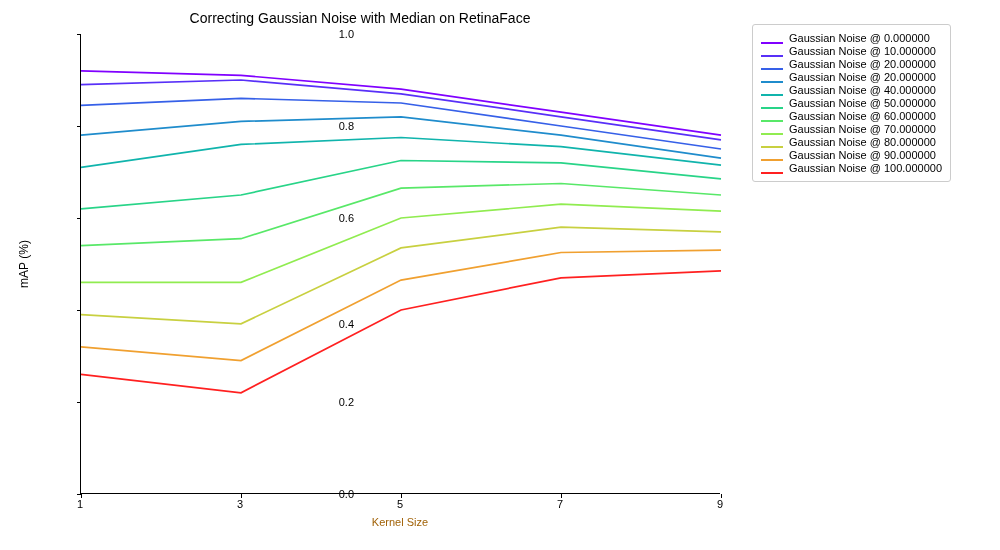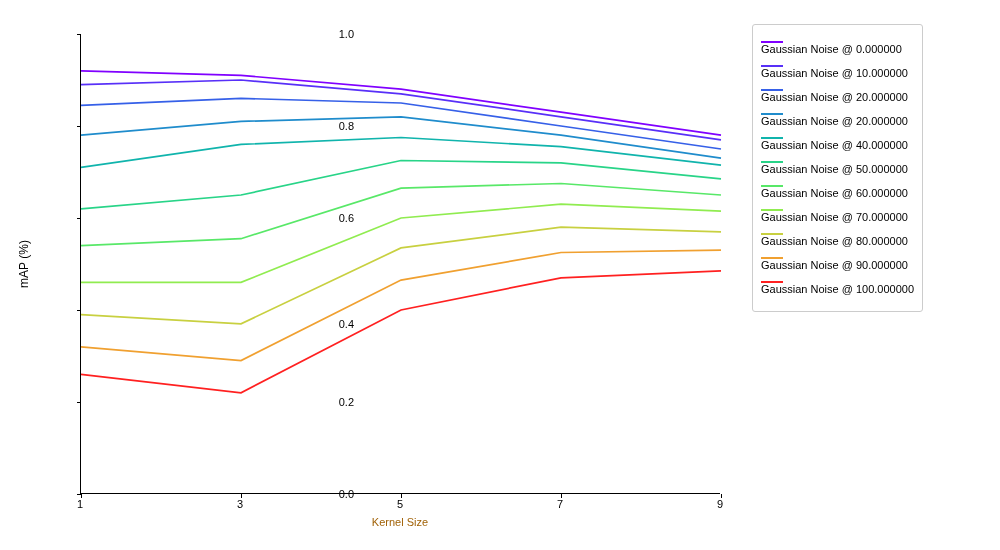--- a/index.html
+++ b/index.html
@@ -55,37 +55,37 @@
     .legend {
       position: absolute;
       left: 752px; top: 24px;
       border: 1px solid #ccc;
       border-radius: 3px;
       background: #fff;
       padding: 6px 8px;
       font-size: 11px;
     }
     .legend-row {
-      display: flex; align-items: flex-start;
-      margin: 10px 0;
+      display: flex; align-items: flex-end;
+      margin: 1px 0;
       white-space: nowrap;
-      flex-direction: column;
     }
     .legend-swatch {
       width: 22px; height: 2px;
       margin-right: 6px;
       flex-shrink: 0;
     }
     .series-line { fill: none; stroke-width: 1.7; }
   </style>
 </head>
 <body>
 
 <div class="container">
 
+  <div class="title">Correcting Gaussian Noise with Median on RetinaFace</div>
 
   <div class="ylabel">mAP (%)</div>
 
   <div class="plot-area">
     <svg class="plot-svg" id="plot-svg">
         <polyline points="0,36.799999999999955 160,41.39999999999998 320,55.19999999999999 480,78.20000000000005 640,101.19999999999999" class="series-line" stroke="#8000ff"></polyline>
         <polyline points="0,50.599999999999966 160,46 320,59.80000000000001 480,82.80000000000001 640,105.80000000000001" class="series-line" stroke="#5830f8"></polyline>
         <polyline points="0,71.30000000000001 160,64.40000000000003 320,69 480,92 640,115" class="series-line" stroke="#3660e8"></polyline>
         <polyline points="0,101.19999999999999 160,87.39999999999998 320,82.80000000000001 480,101.19999999999999 640,124.19999999999999" class="series-line" stroke="#1f8ccc"></polyline>
         <polyline points="0,133.40000000000003 160,110.39999999999998 320,103.5 480,112.69999999999999 640,131.10000000000002" class="series-line" stroke="#10b4ac"></polyline>

